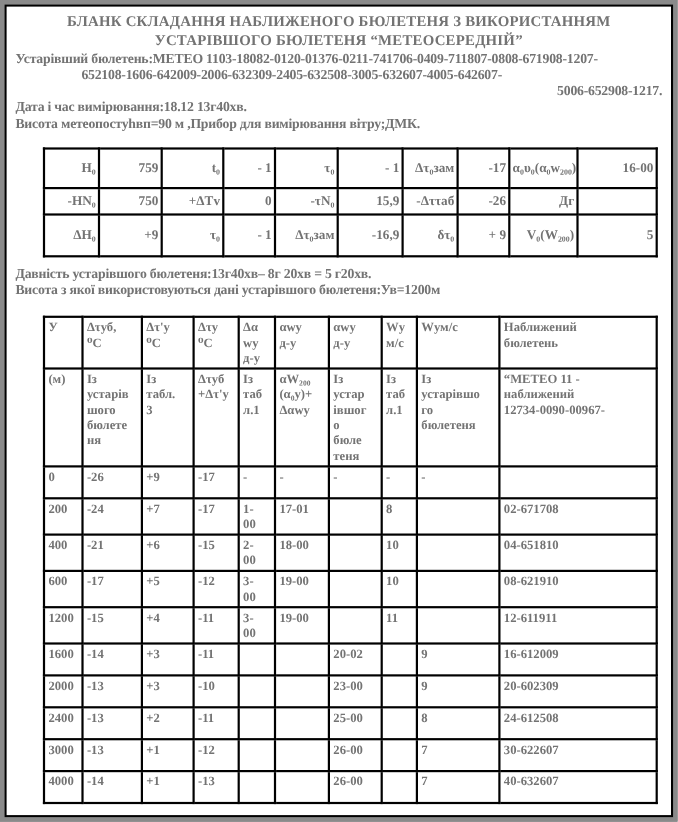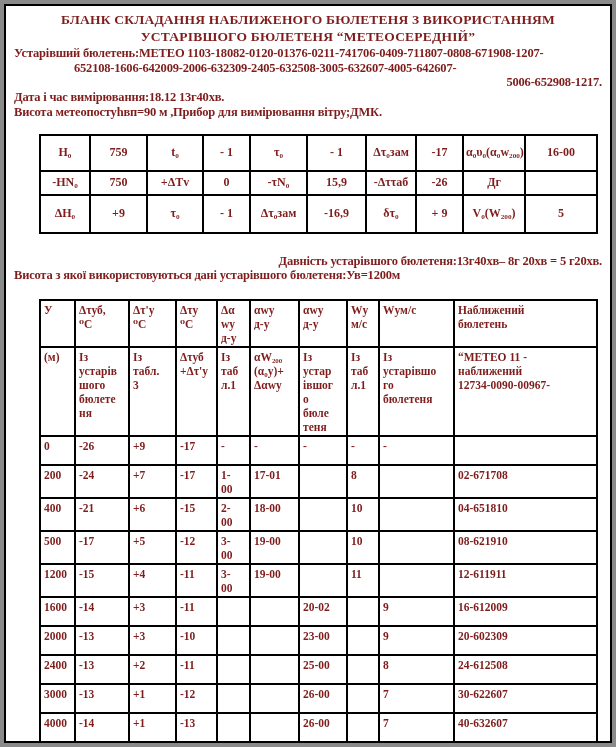--- a/index.html
+++ b/index.html
@@ -1,31 +1,31 @@
 <!DOCTYPE html>
 <html><head>
 <meta charset="utf-8">
 <style>
   html,body{margin:0;padding:0;background:#6f6f6f;}
   .frame{width:616px;height:747px;box-sizing:border-box;background:#8a8a8a;padding:4px;}
   .page{width:100%;height:100%;box-sizing:border-box;background:#ffffff;border:2px solid #000;
         padding:6px 8px 4px 8px;font-family:"Liberation Serif","DejaVu Serif",serif;
-        font-weight:bold;color:#7f1d1d;overflow:hidden;}
+        font-weight:bold;color:#737373;overflow:hidden;}
   .title{ text-align:center;font-size:13.5px;line-height:1.25;letter-spacing:.2px;}
   .bodyline{font-size:12.5px;line-height:1.18;letter-spacing:-0.2px;}
   .cont2{margin-left:60px;}
   .cont3{margin-left:188px;text-align:right;}
   table{border-collapse:collapse;table-layout:fixed;margin-left:25px;}
   td{border:2px solid #000;white-space:pre-line;overflow:hidden;}
   .calc{width:557px;margin-top:14px;font-size:12px;}
-  .calc td{text-align:center;vertical-align:middle;padding:1px 2px;line-height:1.1;}
+  .calc td{text-align:right;vertical-align:middle;padding:1px 2px;line-height:1.1;}
   .calc tr:nth-child(1) td{height:32px;}
   .calc tr:nth-child(2) td{height:20px;}
   .calc tr:nth-child(3) td{height:34px;}
-  .gap1{margin-top:12px;text-align:right;}
+  .gap1{}
   .main{width:557px;margin-top:16px;font-size:11.5px;}
   .main td{text-align:left;vertical-align:top;padding:2px 3px 1px 3px;line-height:1.22;height:24px;}
   .spacer{height:8px;}
 </style>
 </head>
 <body>
 
 <div class="frame">
   <div class="page">
 
@@ -201,21 +201,21 @@
             <td>-15</td>
             <td>2-
 00</td>
             <td>18-00</td>
             <td></td>
             <td>10</td>
             <td></td>
             <td>04-651810</td>
           </tr>
           <tr>
-            <td>500</td>
+            <td>600</td>
             <td>-17</td>
             <td>+5</td>
             <td>-12</td>
             <td>3-
 00</td>
             <td>19-00</td>
             <td></td>
             <td>10</td>
             <td></td>
             <td>08-621910</td>

